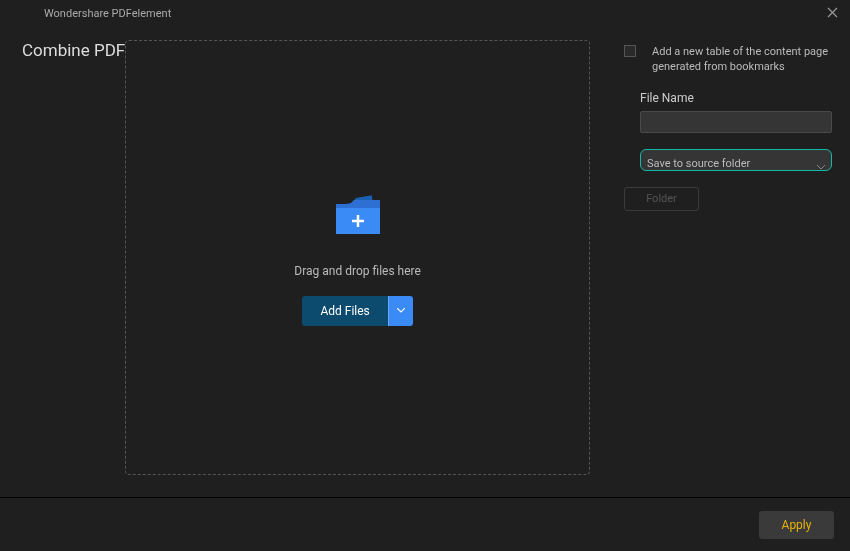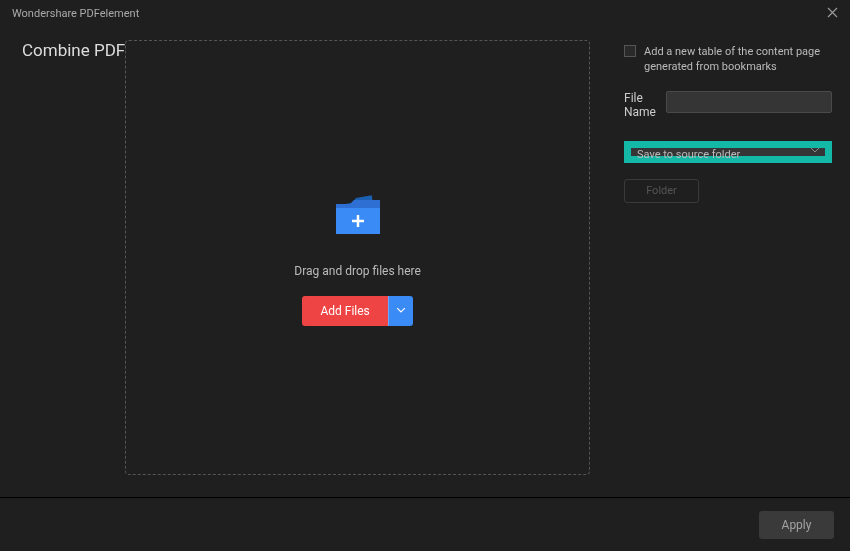--- a/index.html
+++ b/index.html
@@ -18,20 +18,21 @@
       overflow: hidden;
     }
     .titlebar {
       height: 26px;
       display: flex;
       align-items: center;
       justify-content: space-between;
       padding: 8px 12px;
       font-size: 11px;
       color: #aaa;
+      margin-left: 32px;
     }
     .close-btn {
       font-size: 14px;
       color: #999;
       cursor: pointer;
     }
     .content {
       flex: 1;
       display: flex;
       overflow: hidden;
@@ -66,21 +67,21 @@
     .drop-text {
       font-size: 12px;
       color: #bbb;
       margin-top: 8px;
     }
     .add-files-btns {
       display: flex;
       height: 30px;
     }
     .add-files-btn {
-      background: #ef4444;
+      background: #0c4a6e;
       color: #fff;
       font-size: 12px;
       border: none;
       padding: 0 18px;
       border-radius: 3px 0 0 3px;
       cursor: pointer;
     }
     .add-files-dropdown {
       background: #3a8bf5;
       color: #fff;
@@ -96,21 +97,21 @@
     .side-panel {
       width: 238px;
       padding: 18px 18px 18px 12px;
       display: flex;
       flex-direction: column;
       gap: 16px;
     }
     .checkbox-row {
       display: flex;
       align-items: flex-start;
-      gap: 8px;
+      gap: 16px;
       font-size: 11px;
       color: #bbb;
       line-height: 1.4;
     }
     .checkbox {
       width: 12px;
       height: 12px;
       border: 1px solid #555;
       background: #2a2a2a;
       flex-shrink: 0;
@@ -130,27 +131,27 @@
       border: 1px solid #4a4a4a;
       border-radius: 2px;
       color: #ddd;
       padding: 0 6px;
       font-size: 11px;
     }
     .select-input {
       width: 100%;
       height: 22px;
       background: #353535;
-      border: 7px solid #14b8a6;
-      border-radius: 0;
+      border: 1px solid #14b8a6;
+      border-radius: 6px;
       color: #bbb;
       padding: 0 6px;
       font-size: 11px;
       display: flex;
-      align-items: flex-start;
+      align-items: flex-end;
       justify-content: space-between;
       cursor: pointer;
     }
     .preview-btn {
       width: 75px;
       height: 24px;
       background: transparent;
       border: 1px solid #3a3a3a;
       color: #555;
       font-size: 11px;
@@ -164,28 +165,29 @@
       display: flex;
       align-items: center;
       justify-content: flex-end;
       padding: 0 16px;
     }
     .apply-btn {
       width: 75px;
       height: 28px;
       background: #3a3a3a;
       border: none;
-      color: #a3a3a3;
+      color: #eab308;
       font-size: 12px;
       border-radius: 3px;
       cursor: default;
     }
     .field-group {
       display: flex;
-      flex-direction: row;
+      flex-direction: column;
+      margin-left: 16px;
     }
   </style>
 </head>
 <body>
 
 <div class="titlebar">
   <span>Wondershare PDFelement</span>
   <span class="close-btn">
     <svg width="11" height="11" viewBox="0 0 11 11">
         <path d="M1 1 L10 10 M10 1 L1 10" stroke="#999" stroke-width="1.2" fill="none"></path>

